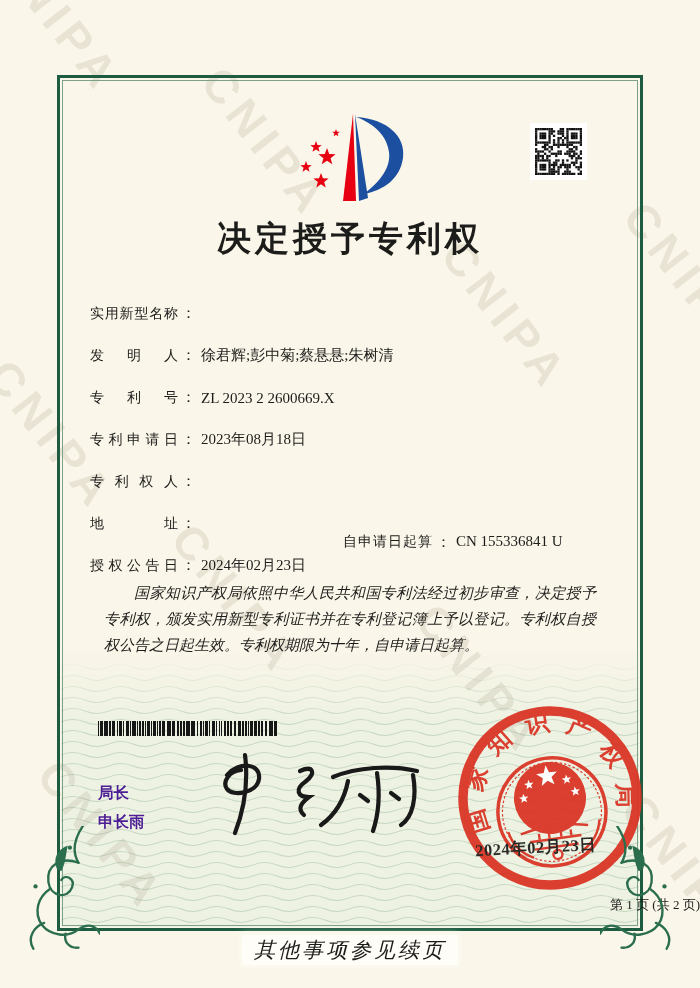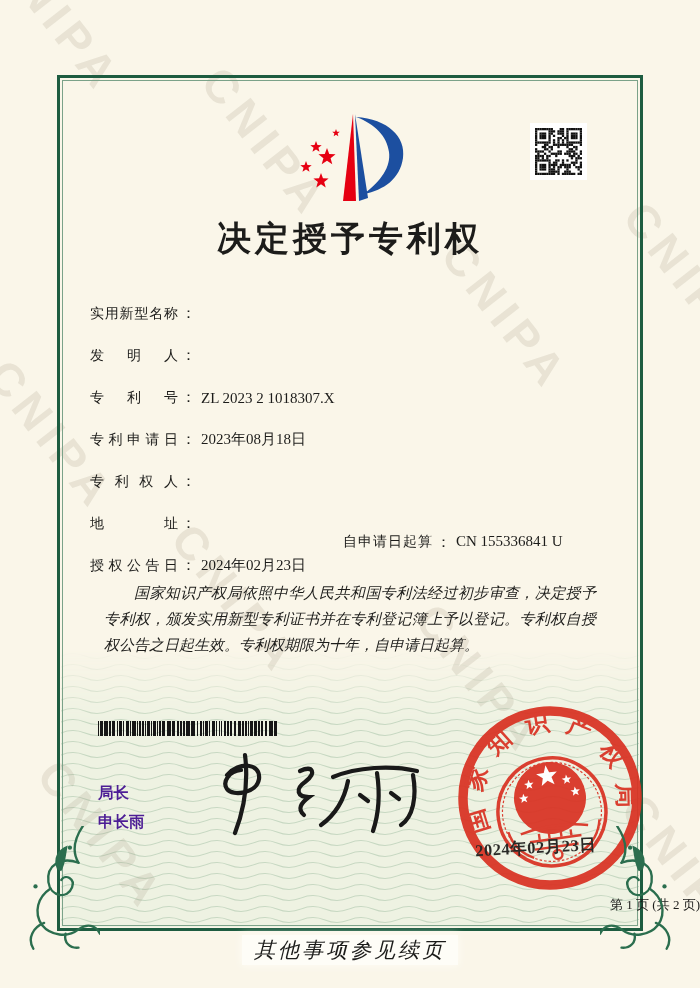--- a/index.html
+++ b/index.html
@@ -369,25 +369,26 @@
   <div class="title">决定授予专利权</div>
 
   <div class="fields">
     <div class="frow">
       <span class="flabel">实用新型名称</span>
         <span class="fsep">：</span>
     </div>
     <div class="frow">
       <span class="flabel">发 明 人</span>
         <span class="fsep">：</span>
+        <span class="fvalue">徐君辉;彭中菊;蔡悬悬;朱树清</span>
     </div>
     <div class="frow">
       <span class="flabel">专 利 号</span>
         <span class="fsep">：</span>
-        <span class="fvalue">ZL 2023 2 1018307.X</span>
+        <span class="fvalue">ZL 2023 2 2600669.X</span>
     </div>
     <div class="frow">
       <span class="flabel">专 利 申 请 日</span>
         <span class="fsep">：</span>
         <span class="fvalue">2023年08月18日</span>
     </div>
     <div class="frow">
       <span class="flabel">专 利 权 人</span>
         <span class="fsep">：</span>
     </div>

